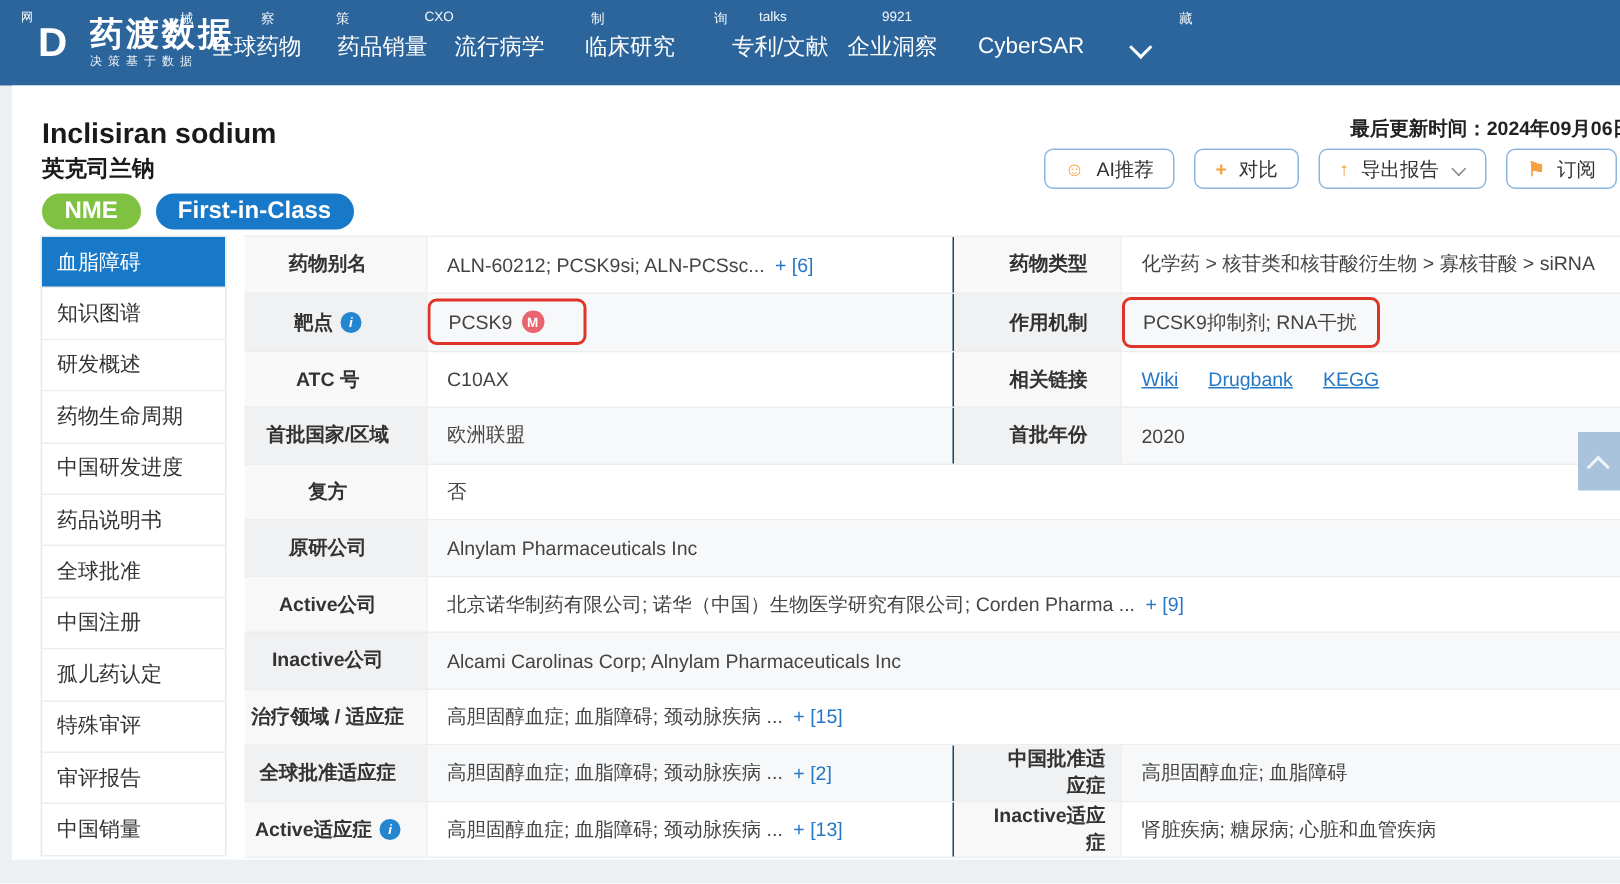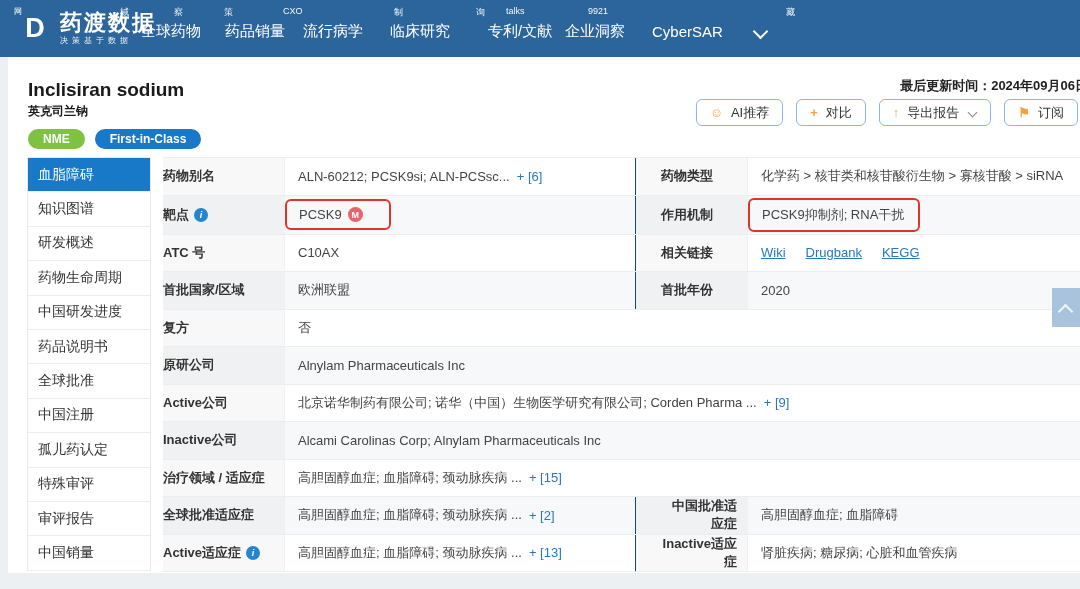--- a/index.html
+++ b/index.html
@@ -22,42 +22,42 @@
   .nav-item { position:absolute; top:50%; transform:translateY(-38%); font-size:15px; white-space:nowrap; cursor:pointer; }
   .nav-sup { position:absolute; top:6px; font-size:9px; opacity:.95; white-space:nowrap; }
   .nav-chevron { position:absolute; top:26px; width:12px; height:12px; cursor:pointer; }
   .nav-chevron::before { content:""; position:absolute; left:0; top:0; width:9px; height:9px;
       border-left:2px solid #fff; border-bottom:2px solid #fff; transform:rotate(-45deg); }
   
   .content { position:absolute; top:57px; left:8px; width:1072px; height:516px; background:#fff; }
   
   .page-header { position:relative; height:100px; }
   .title-en { position:absolute; left:20px; top:22px; font-size:19px; font-weight:bold; color:#1a1a1a; }
-  .title-zh { position:absolute; left:20px; top:46px; font-size:12px; font-weight:bold; color:#1a1a1a; }
+  .title-zh { position:absolute; left:20px; top:46px; font-size:15px; font-weight:bold; color:#1a1a1a; }
   .badges { position:absolute; left:20px; top:72px; display:flex; gap:10px; }
-  .badge { color:#fff; font-size:12px; font-weight:bold; padding:3px 15px; border-radius:999px; }
+  .badge { color:#fff; font-size:16px; font-weight:bold; padding:3px 15px; border-radius:999px; }
   .updated { position:absolute; right:-8px; top:20px; font-size:13px; font-weight:600; color:#222; white-space:nowrap; }
   .hbuttons { position:absolute; right:2px; top:42px; display:flex; gap:13px; }
   .hbtn { display:inline-flex; align-items:center; gap:8px; height:27px; padding:0 13px;
           background:#fff; border:1px solid #8cb6df; border-radius:6px; font-size:13px; color:#333; cursor:pointer; white-space:nowrap; }
   .hbtn .bicon { color:#f5a13d; font-size:13px; font-weight:bold; }
   .hbtn .bchev { width:8px; height:8px; position:relative; margin-left:2px; }
   .hbtn .bchev::before { content:""; position:absolute; left:0; top:0; width:6px; height:6px;
           border-left:1.5px solid #888; border-bottom:1.5px solid #888; transform:rotate(-45deg); }
   
   .main { display:flex; align-items:flex-start; padding-left:19px; }
   .sidebar { width:124px; border:1px solid #e9e9e9; border-bottom:none; background:#fff; }
   .side-item { height:34.4px; display:flex; align-items:center; padding-left:10px;
                font-size:14px; font-weight:500; color:#333; border-bottom:1px solid #ededed;
                background:#fff; cursor:pointer; white-space:nowrap; }
   .side-item.active { background:#1779c8; color:#fff; }
   .dtable { flex:1; margin-left:12px; border-top:1px solid #ededed; }
   .trow { display:flex; align-items:stretch; min-height:37.5px; border-bottom:1px solid #ededed; background:#fff; }
   .trow.striped { background:#f7f8fa; }
-  .tlabel { width:122px; flex:none; display:flex; align-items:center; justify-content:flex-start; gap:5px;
+  .tlabel { width:122px; flex:none; display:flex; align-items:center; justify-content:center; gap:5px;
             padding-right:10px; font-size:13px; font-weight:600; color:#333; text-align:right;
             background:rgba(0,0,0,0.028); border-right:1px solid #f0f0f0; }
   .tlabel.rlabel { width:113px; border-left:1px solid #0c4a6e;padding-left:25px; }
   .tvalue { display:flex; align-items:center; padding-left:13px; font-size:13px; color:#444; overflow:hidden; white-space:nowrap; }
   .tvalue.lval { width:350px; flex:none; }
   .tvalue.fval, .tvalue.rval { flex:1; }
   .more-link { color:#2678c5; margin-left:7px; cursor:pointer; }
   .rel-link { color:#2678c5; text-decoration:underline; font-weight:500; margin-right:20px; cursor:pointer; }
   .info-icon { width:14px; height:14px; flex:none; border-radius:50%; background:#2586d0; color:#fff;
                font-size:9px; font-weight:bold; font-style:italic; display:inline-flex;

